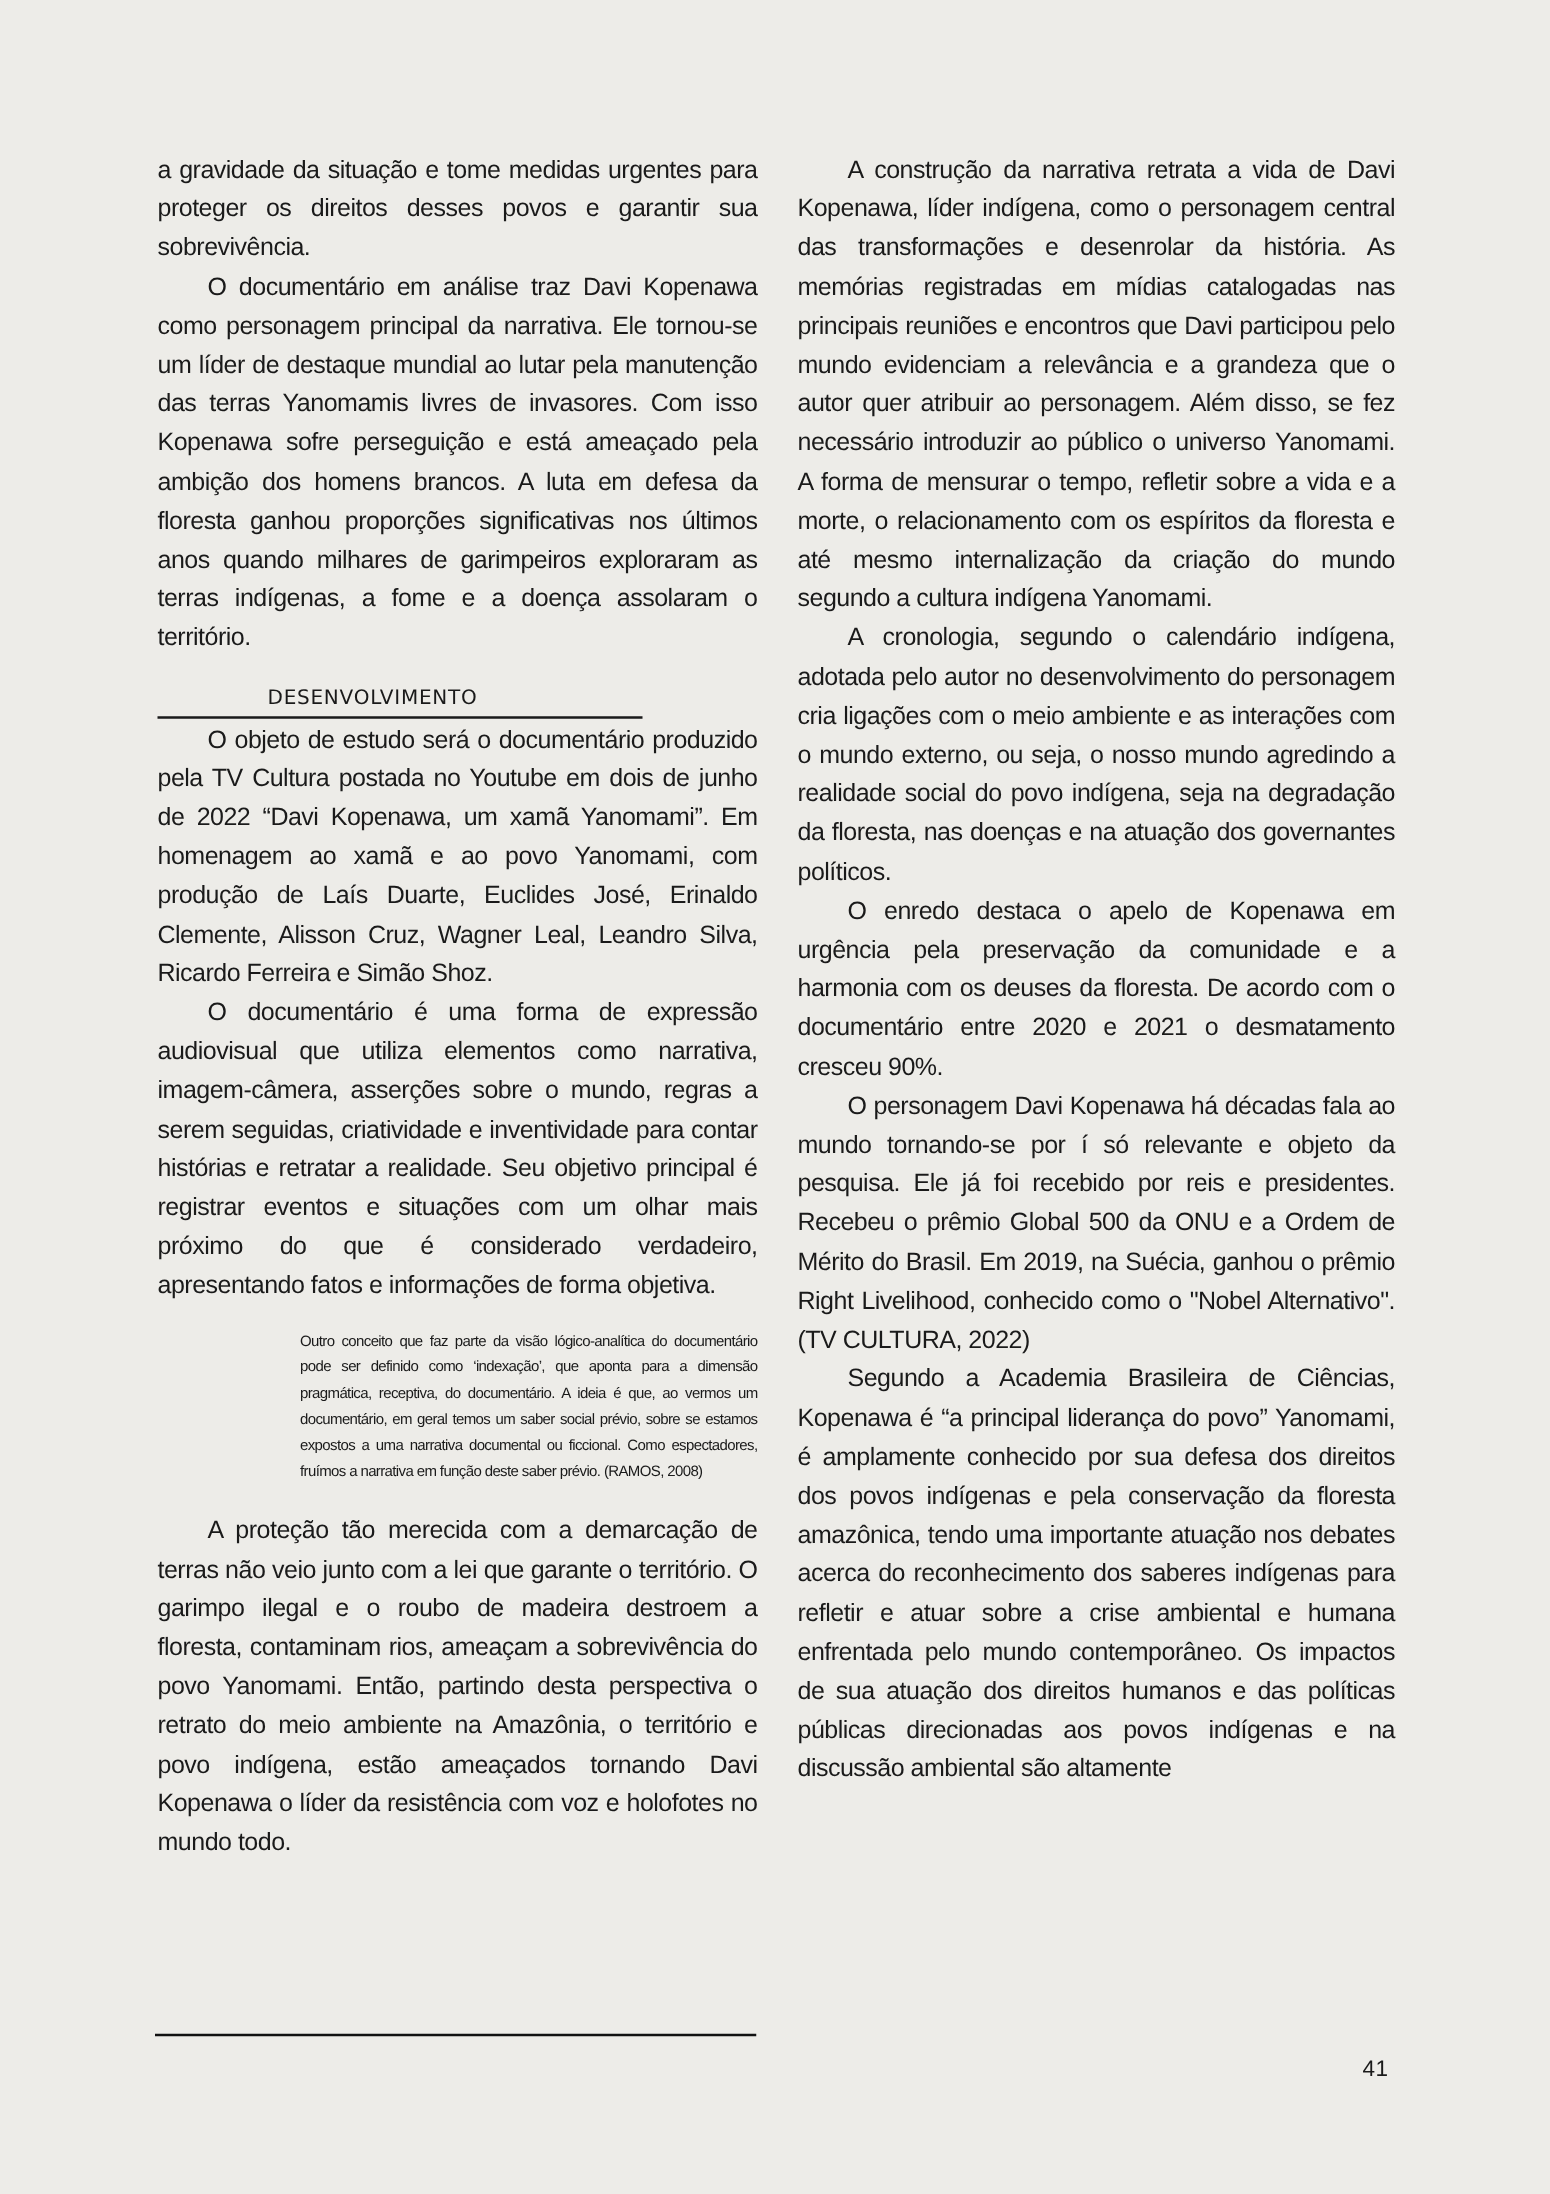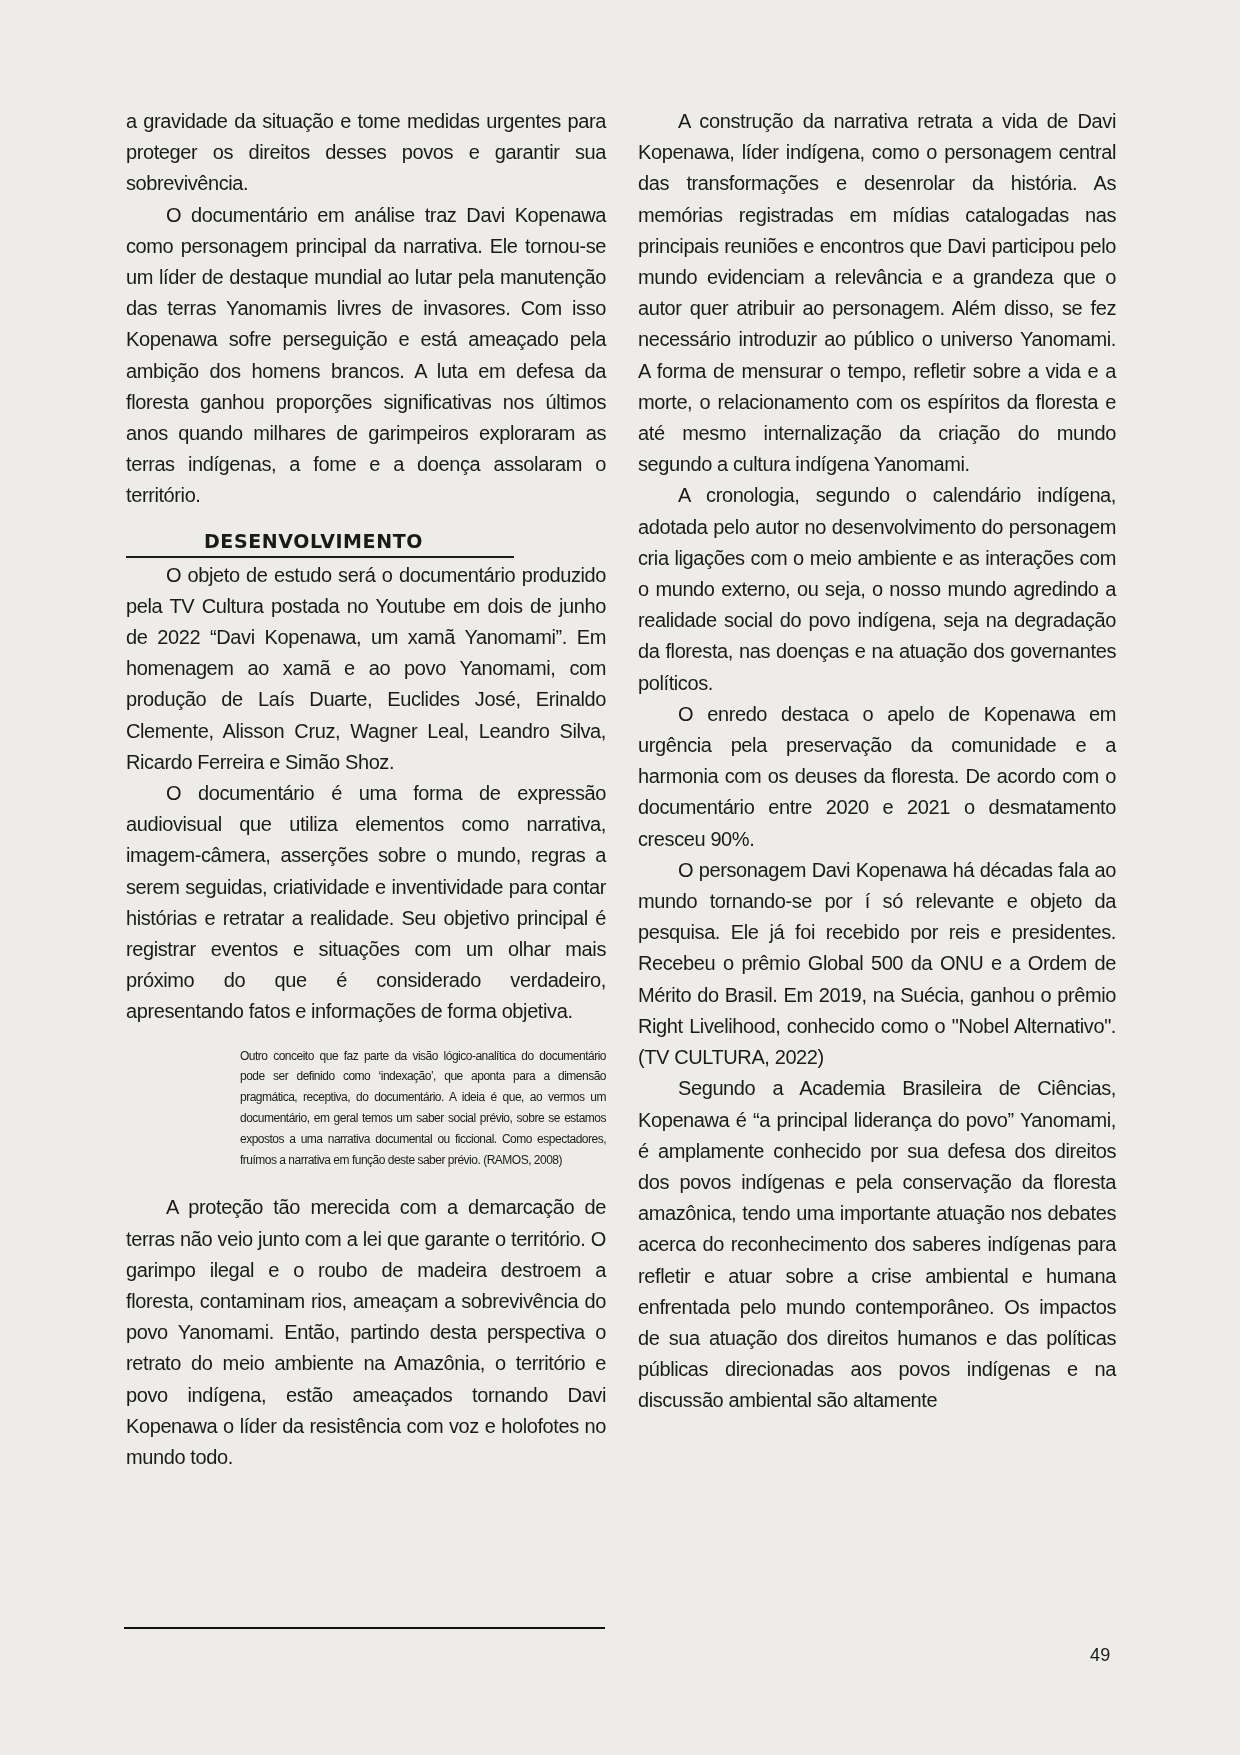--- a/index.html
+++ b/index.html
@@ -10,21 +10,21 @@
       width: 1240px;
       height: 1755px;
       background: #edece8;
       position: relative;
       overflow: hidden;
       color: #1a1a1a;
       font-family: "Liberation Sans", "DejaVu Sans", sans-serif;
     }
     .col {
       position: absolute;
-      top: 106px;
+      top: 121px;
       width: 480px;
       font-size: 20px;
       line-height: 31.2px;
       letter-spacing: -0.4px;
     }
     .col-left { left: 126px; }
     .col-right { left: 638px; width: 478px; }
     .p {
       margin: 0;
       text-align: justify;
@@ -34,25 +34,25 @@
     .heading-wrap {
       margin: 14px 0 2px 0;
       width: 316px;
       border-bottom: 2px solid #1a1a1a;
       padding-left: 72px;
       height: 30px;
       box-sizing: content-box;
     }
     .heading {
       font-family: "DejaVu Sans", sans-serif;
-      font-weight: bold;
-      font-size: 19px;
+      font-weight: normal;
+      font-size: 16px;
       letter-spacing: 0.6px;
       line-height: 30px;
-      margin: 6px;
+      margin: 16px;
     }
     .quote {
       margin: 18px 0 22px 114px;
       font-size: 12px;
       line-height: 20.8px;
       letter-spacing: -0.5px;
       text-align: justify;
     }
     .footer-rule {
       position: absolute;
@@ -91,13 +91,13 @@
 
 <div class="col col-right">
   <p class="p indent">A construção da narrativa retrata a vida de Davi Kopenawa, líder indígena, como o personagem central das transformações e desenrolar da história. As memórias registradas em mídias catalogadas nas principais reuniões e encontros que Davi participou pelo mundo evidenciam a relevância e a grandeza que o autor quer atribuir ao personagem. Além disso, se fez necessário introduzir ao público o universo Yanomami. A forma de mensurar o tempo, refletir sobre a vida e a morte, o relacionamento com os espíritos da floresta e até mesmo internalização da criação do mundo segundo a cultura indígena Yanomami.</p>
   <p class="p indent">A cronologia, segundo o calendário indígena, adotada pelo autor no desenvolvimento do personagem cria ligações com o meio ambiente e as interações com o mundo externo, ou seja, o nosso mundo agredindo a realidade social do povo indígena, seja na degradação da floresta, nas doenças e na atuação dos governantes políticos.</p>
   <p class="p indent">O enredo destaca o apelo de Kopenawa em urgência pela preservação da comunidade e a harmonia com os deuses da floresta. De acordo com o documentário entre 2020 e 2021 o desmatamento cresceu 90%.</p>
   <p class="p indent">O personagem Davi Kopenawa há décadas fala ao mundo tornando-se por í só relevante e objeto da pesquisa. Ele já foi recebido por reis e presidentes. Recebeu o prêmio Global 500 da ONU e a Ordem de Mérito do Brasil. Em 2019, na Suécia, ganhou o prêmio Right Livelihood, conhecido como o "Nobel Alternativo". (TV CULTURA, 2022)</p>
   <p class="p indent">Segundo a Academia Brasileira de Ciências, Kopenawa é “a principal liderança do povo” Yanomami, é amplamente conhecido por sua defesa dos direitos dos povos indígenas e pela conservação da floresta amazônica, tendo uma importante atuação nos debates acerca do reconhecimento dos saberes indígenas para refletir e atuar sobre a crise ambiental e humana enfrentada pelo mundo contemporâneo. Os impactos de sua atuação dos direitos humanos e das políticas públicas direcionadas aos povos indígenas e na discussão ambiental são altamente</p>
 </div>
 
 <div class="footer-rule"></div>
-<div class="page-number">49</div>
+<div class="page-number">41</div>
 
 </body></html>

